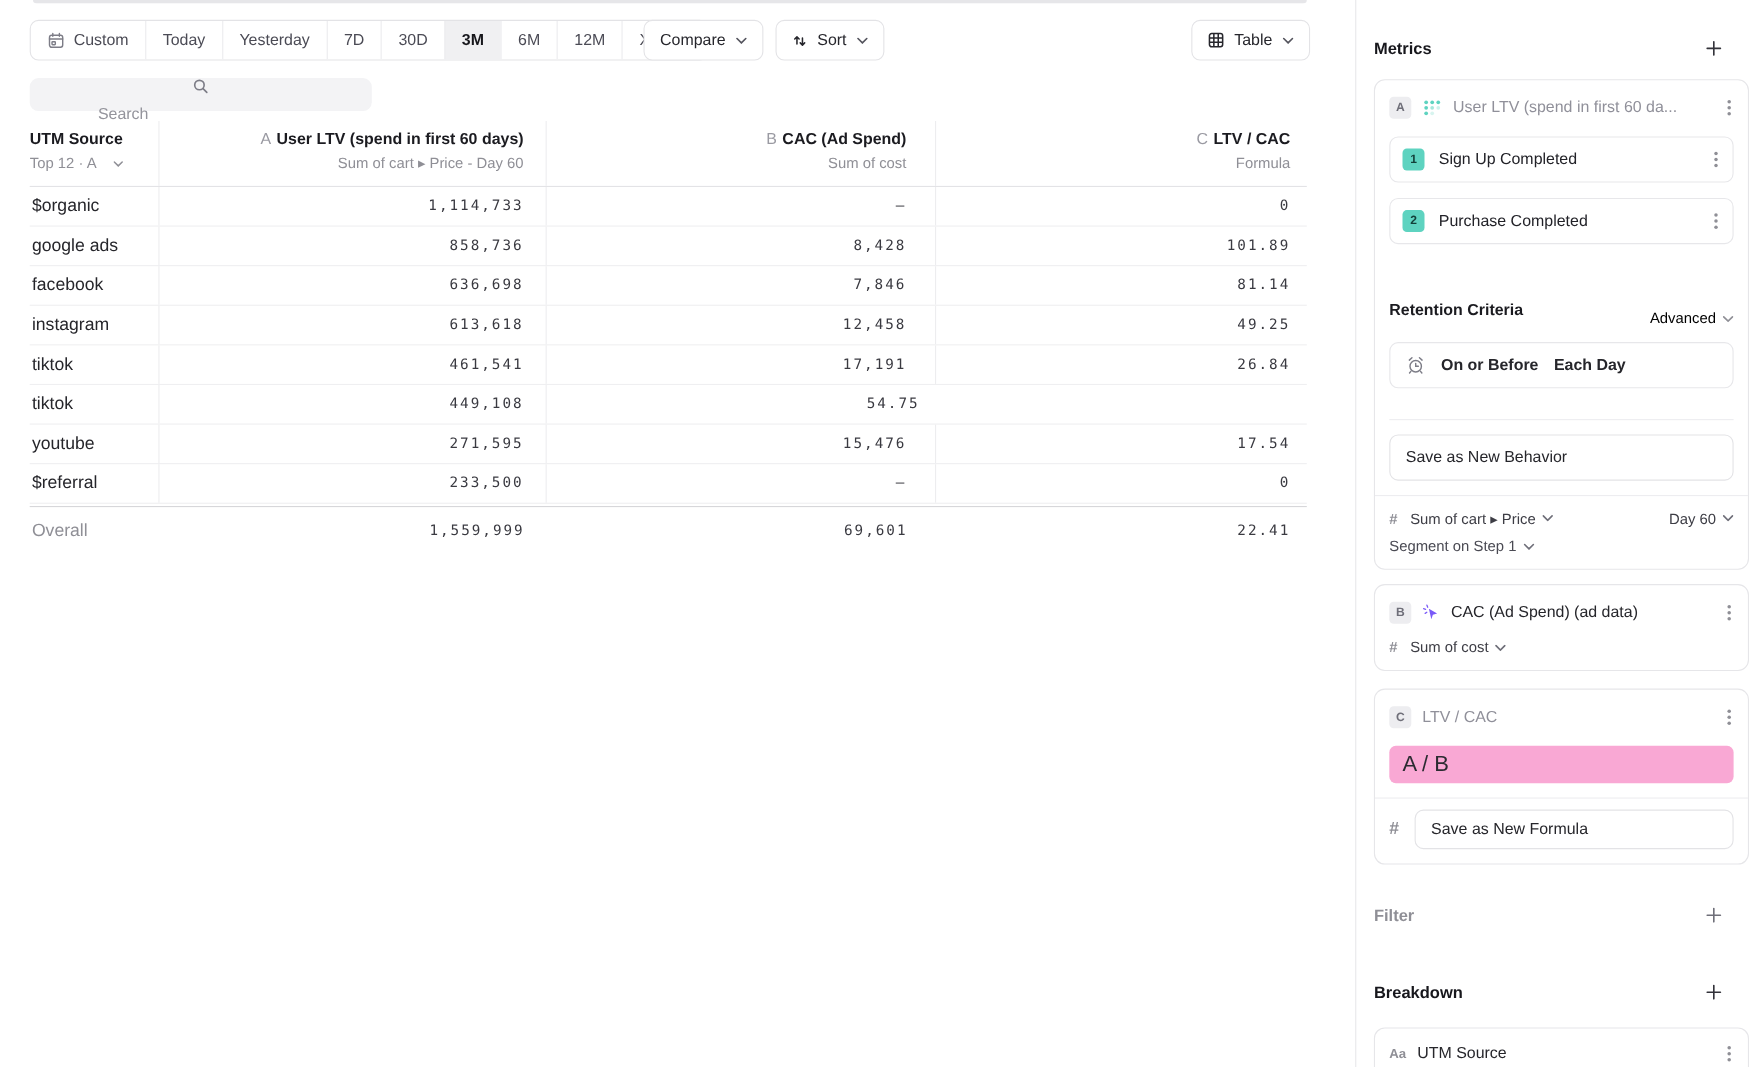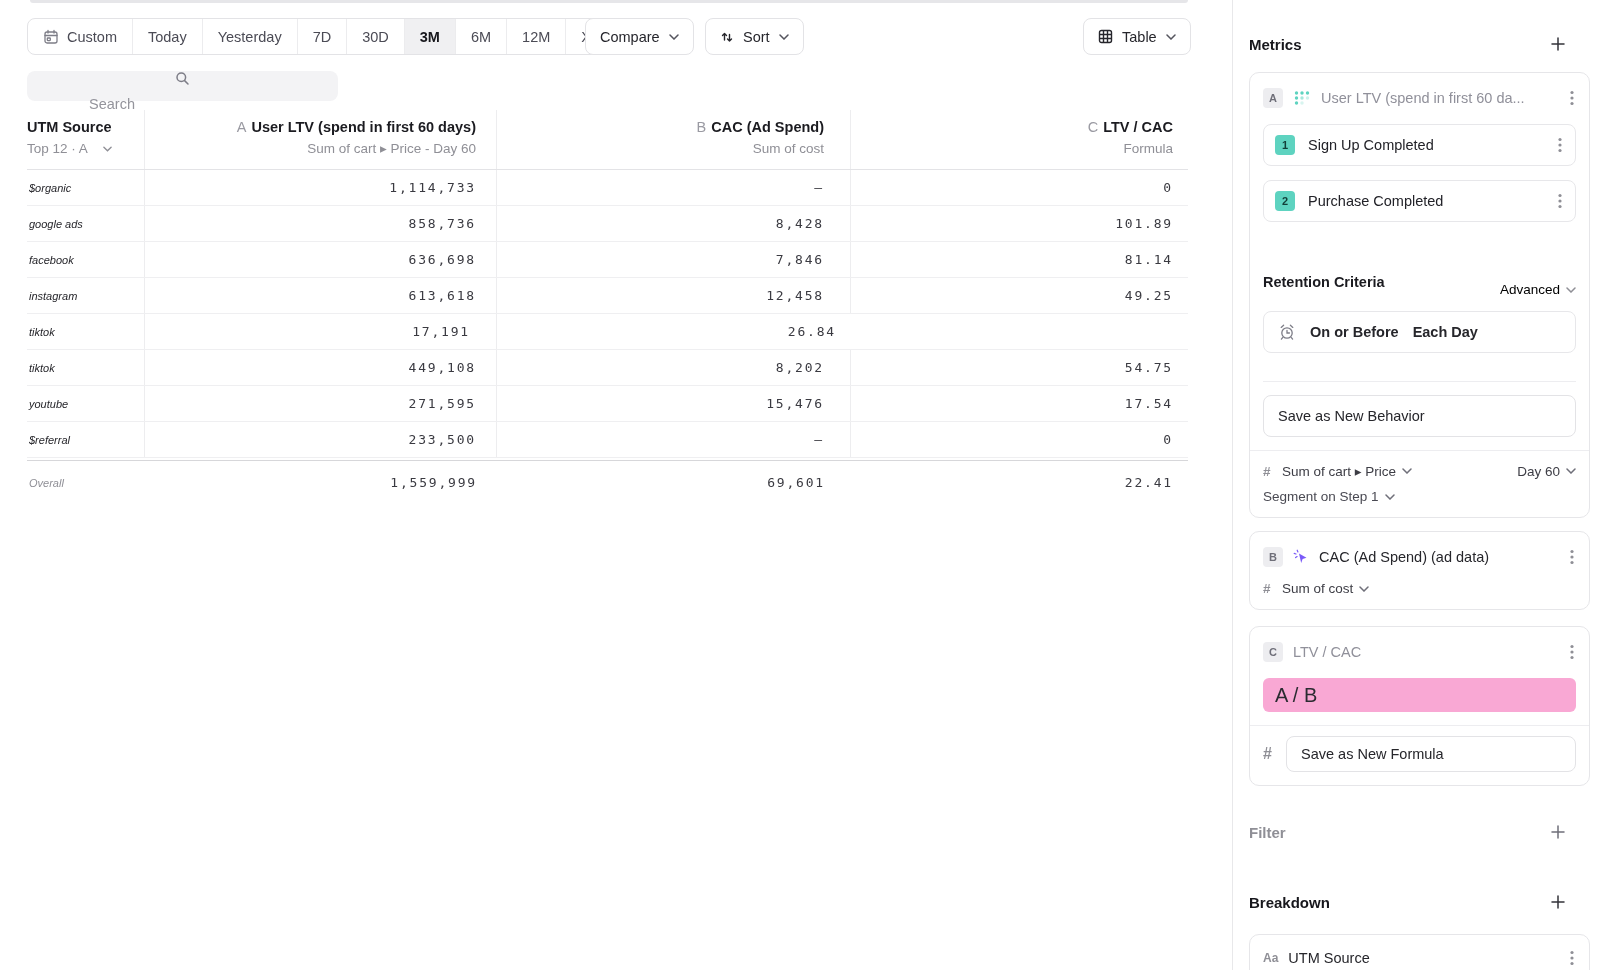--- a/index.html
+++ b/index.html
@@ -45,21 +45,21 @@
   .hcell .l1 { font-size:14.5px; font-weight:700; color:#1b1b20; line-height:21px; }
   .hcell .l2 { font-size:13.5px; color:#8f8f96; line-height:22px; display:flex; align-items:center; gap:15px; }
   .hcell.right { text-align:right; }
   .hcell.right .l2 { justify-content:flex-end; }
   .letter { color:#9a9aa2; font-weight:400; margin-right:5px; }
   .colb { border-right:1px solid #ededef; }
   .pada { padding-right:20px; }  .padb { padding-right:26px; }  .padc { padding-right:15px; }
 
   .trow { height:36px; border-bottom:1px solid #efeff1; }
   .cell { display:flex; align-items:center; }
-  .cell.label { font-size:11px; color:#26262b; padding-left:2px;font-style:italic; }
+  .cell.label { font-size:16px; color:#26262b; padding-left:2px; }
   .cell.num { font-family:"DejaVu Sans Mono", monospace; font-size:13px; letter-spacing:1.8px;
               color:#3a3a41; justify-content:flex-end; }
   .trow-overall { height:44px; border-top:1px solid #d7d7da; margin-top:2px; }
   .trow-overall .cell.label { color:#8f8f96; }
 
   
   .sidebar { position:absolute; left:1232px; top:0; width:368px; height:970px;
              border-left:1px solid #e8e8ea; background:#fff; }
   .sb-inner { margin:0 10px 0 16px; }
   .sb-head { display:flex; align-items:center; justify-content:space-between; padding-right:22px; }
@@ -272,27 +272,27 @@
           <div class="cell num padc">81.14</div>
         </div>
         <div class="trow">
           <div class="cell label colb">instagram</div>
           <div class="cell num pada colb">613,618</div>
           <div class="cell num padb colb">12,458</div>
           <div class="cell num padc">49.25</div>
         </div>
         <div class="trow">
           <div class="cell label colb">tiktok</div>
+          <div class="cell num pada colb">461,541</div>
           <div class="cell num padb colb">17,191</div>
           <div class="cell num padc">26.84</div>
         </div>
         <div class="trow">
           <div class="cell label colb">tiktok</div>
           <div class="cell num pada colb">449,108</div>
-          <div class="cell num padb colb">8,202</div>
           <div class="cell num padc">54.75</div>
         </div>
         <div class="trow">
           <div class="cell label colb">youtube</div>
           <div class="cell num pada colb">271,595</div>
           <div class="cell num padb colb">15,476</div>
           <div class="cell num padc">17.54</div>
         </div>
         <div class="trow">
           <div class="cell label colb">$referral</div>

